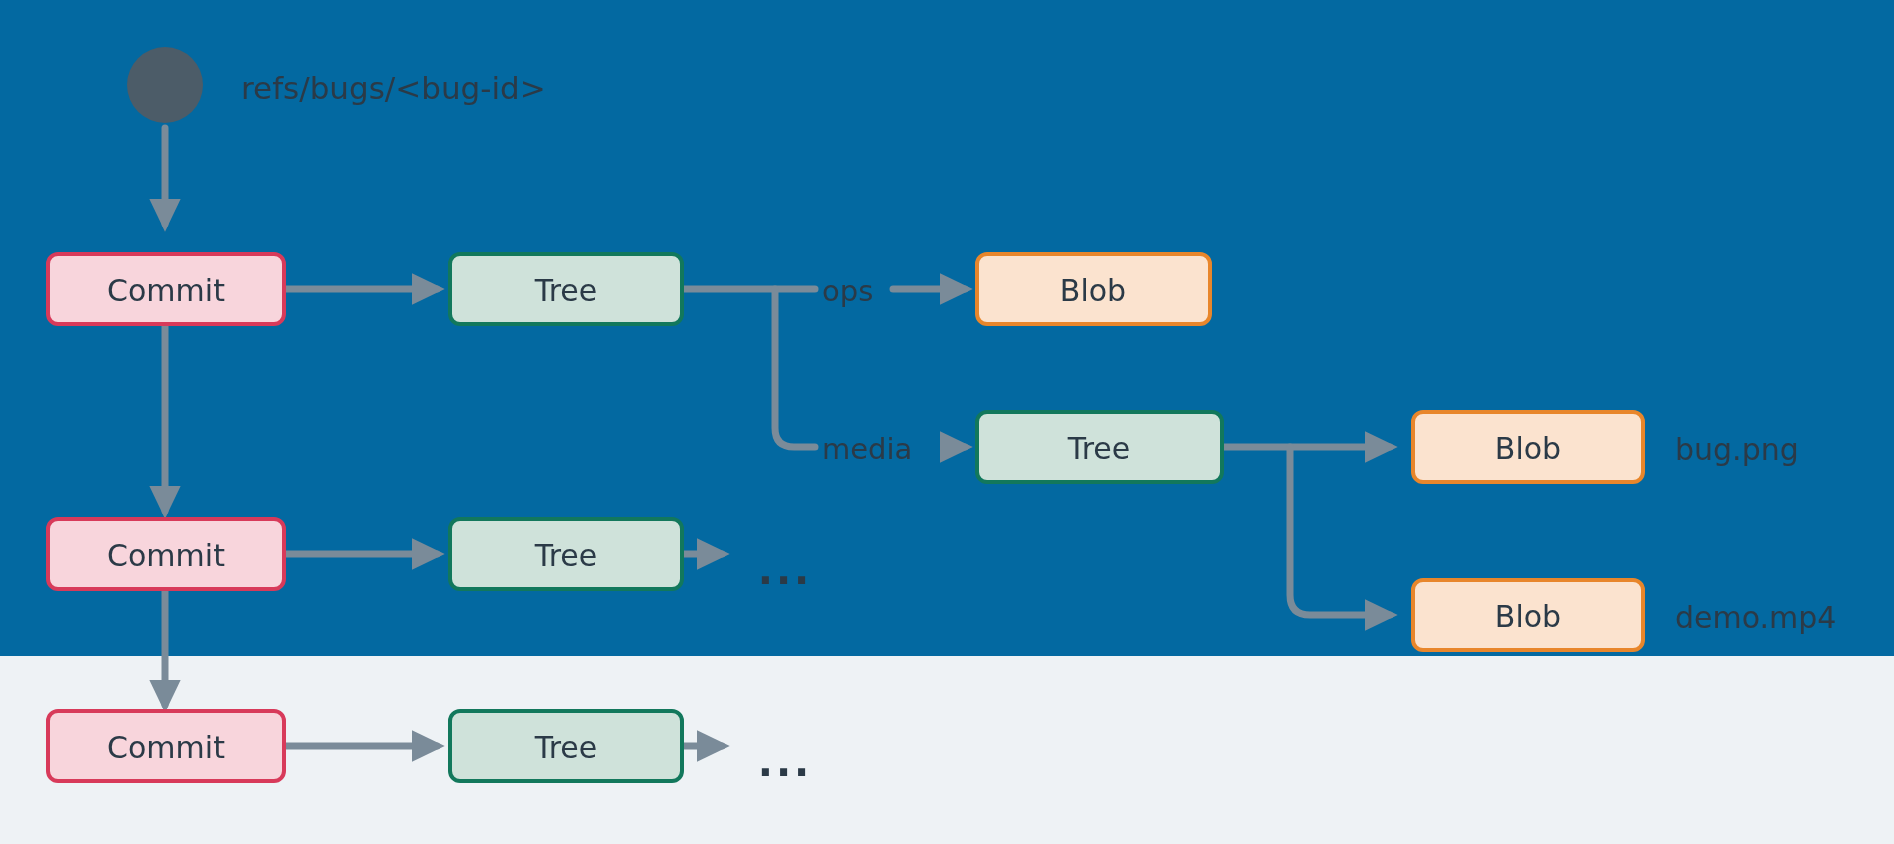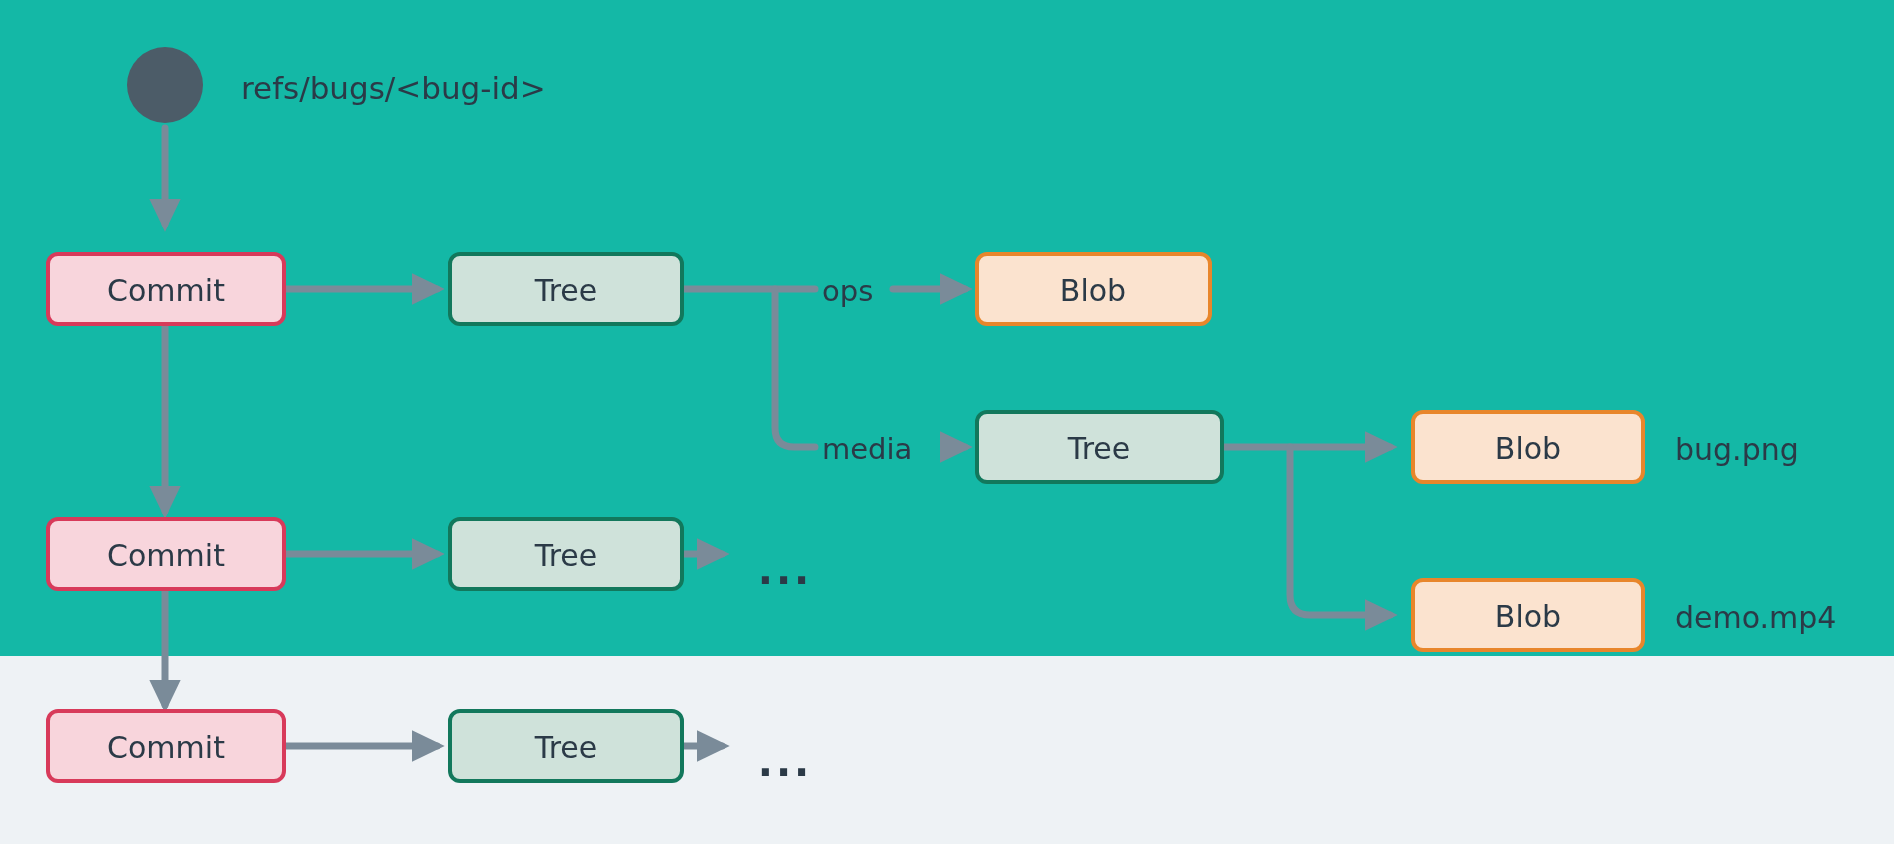--- a/index.html
+++ b/index.html
@@ -10,21 +10,21 @@
   body {
     width: 1894px;
     height: 844px;
     overflow: hidden;
     font-family: "DejaVu Sans", "Liberation Sans", sans-serif;
   }
   #diagram-root {
     position: relative;
     width: 1894px;
     height: 656px;
-    background: #14b8a6;
+    background: #0369a1;
   }
   svg.canvas {
     position: absolute;
     top: 0;
     left: 0;
     width: 1894px;
     height: 844px;
     display: block;
   }
   .node-label {

